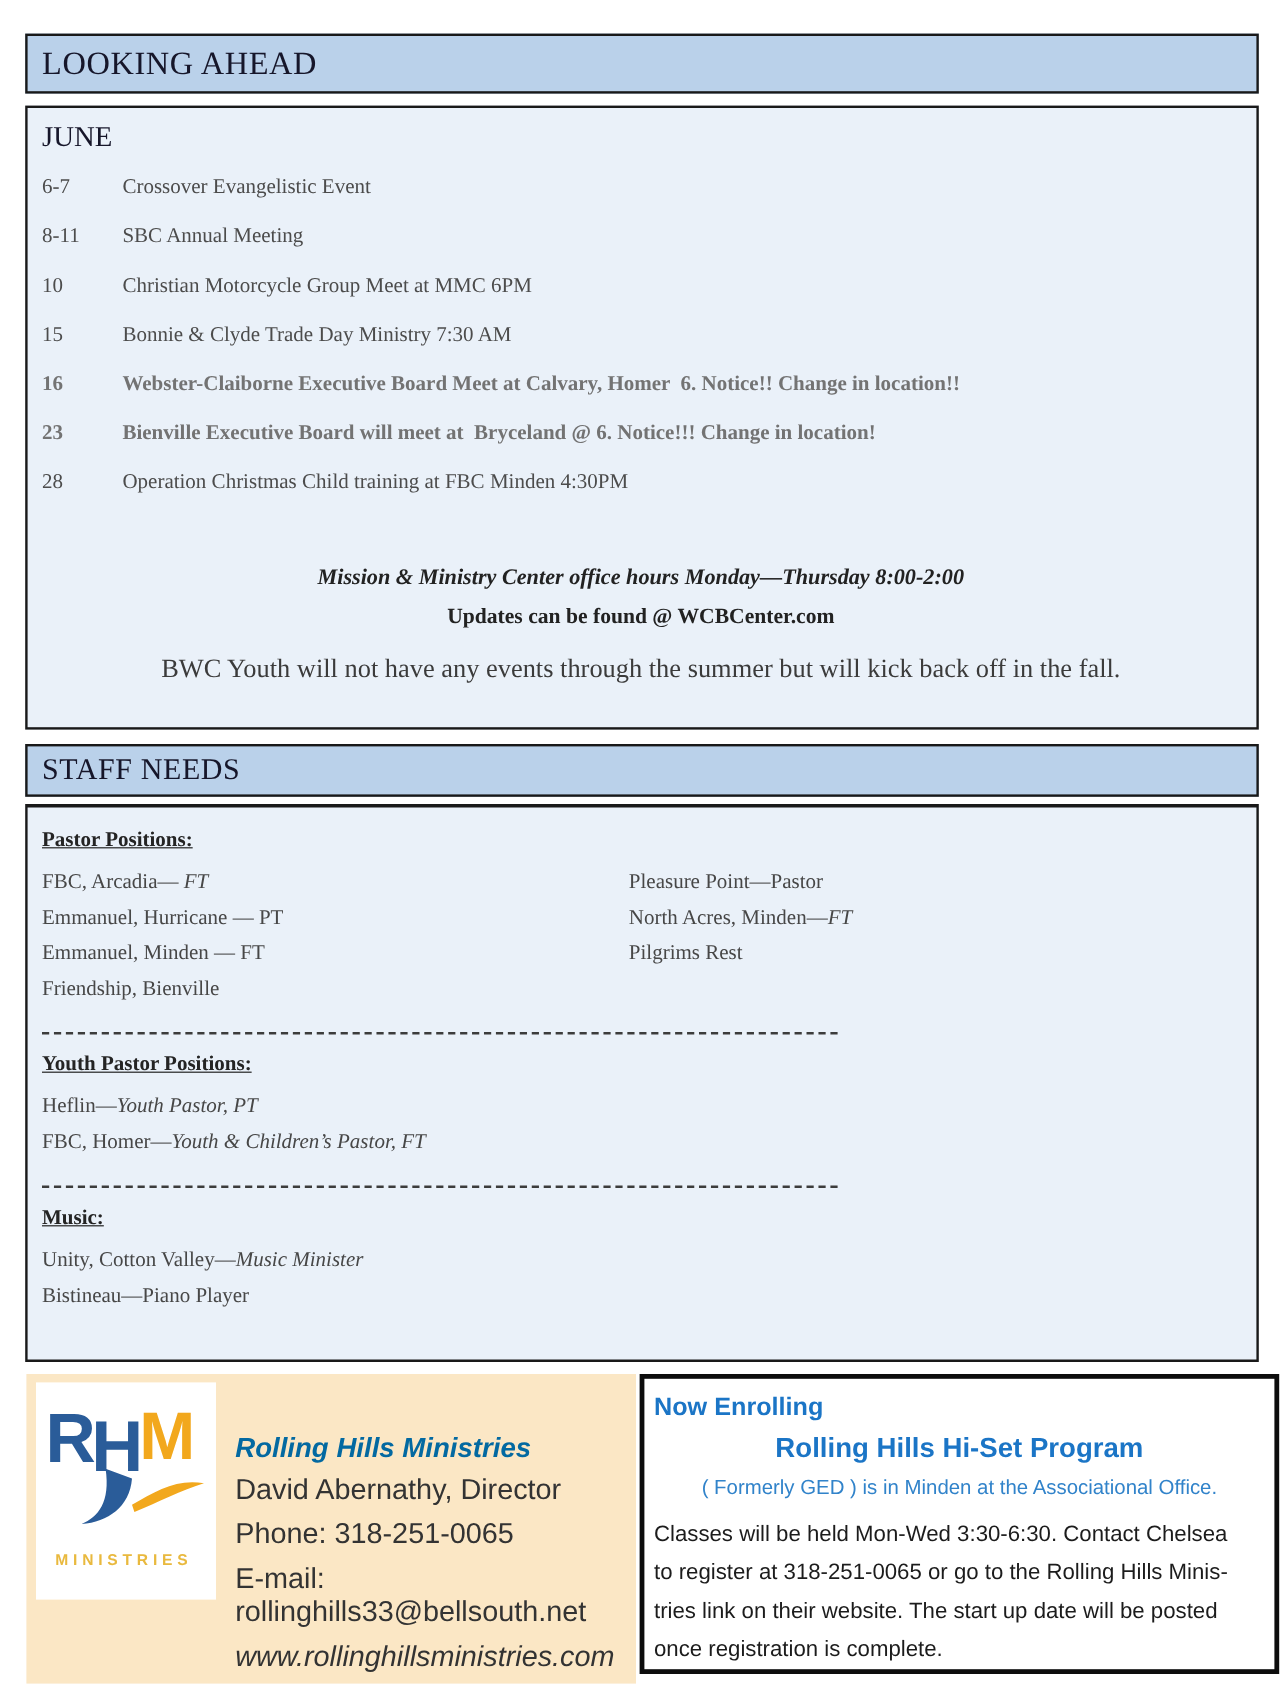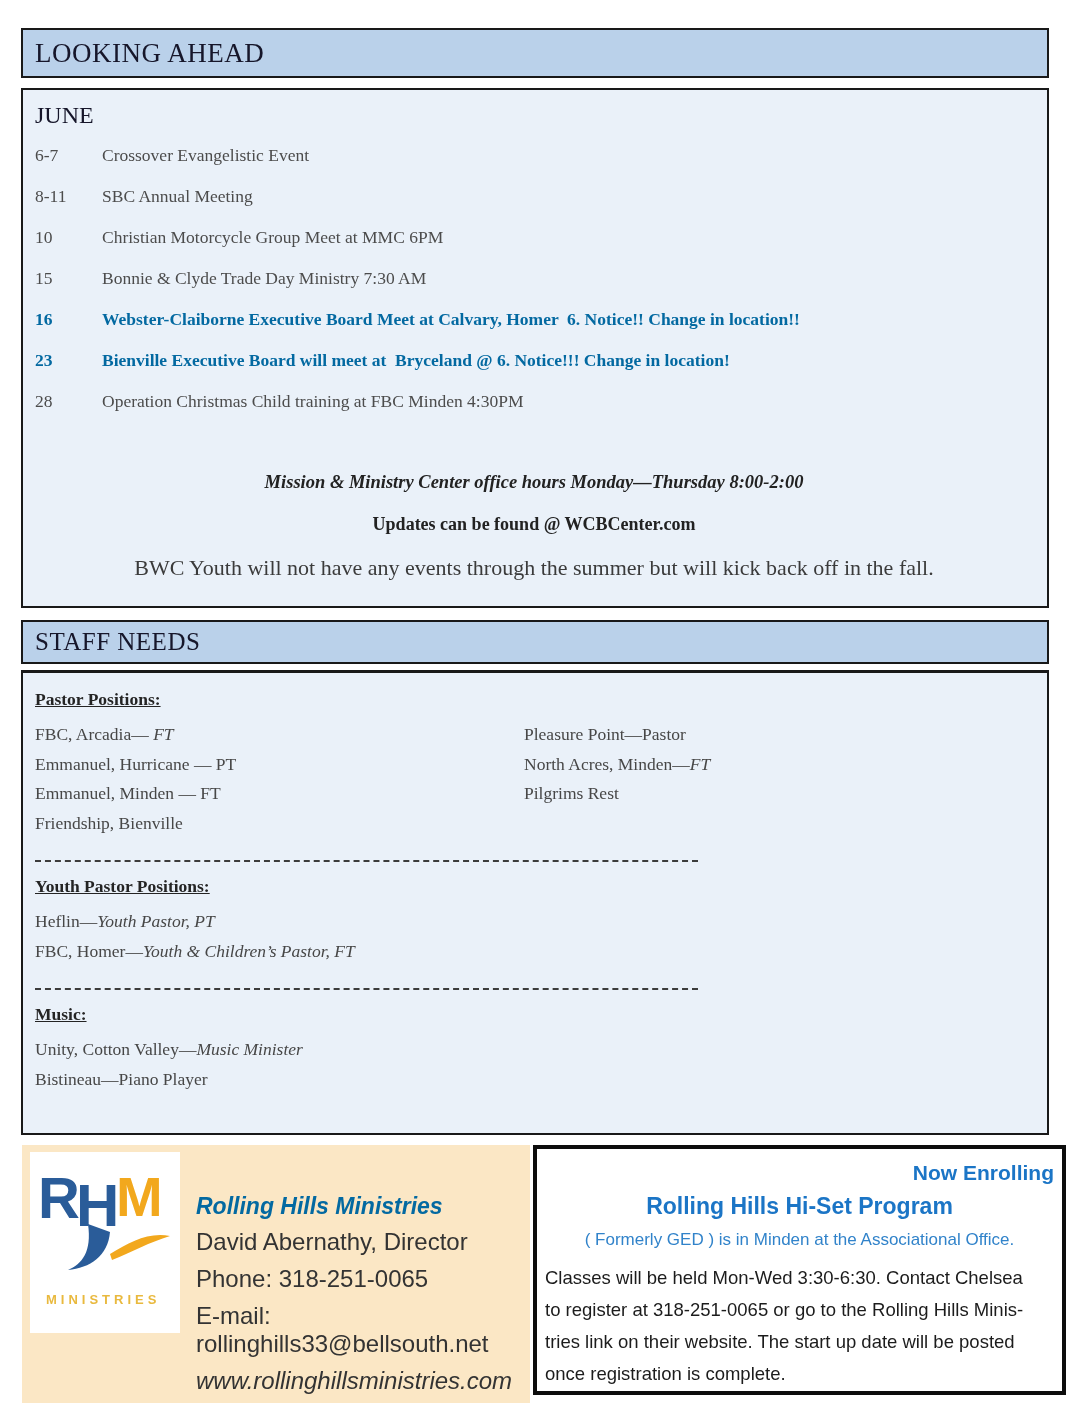--- a/index.html
+++ b/index.html
@@ -31,25 +31,25 @@
     padding: 10px 14px 10px 12px;
   }
   .june-box { height: 520px; }
   .staff-box { height: 465px; margin-top: 6px; border-top-width: 3px; }
 
   .month-heading { font-size: 24px; color: #16162a; margin: 2px 0 14px 0; }
 
   .event-row { display: flex; font-size: 17.5px; line-height: 25px; margin-bottom: 16px; color: #4c4c4c; }
   .event-row .event-date { width: 67px; flex: 0 0 67px; }
   .event-row .event-text { white-space: pre-wrap; }
-  .event-row.bold { font-weight: bold; color: #0369a1; }
+  .event-row.bold { font-weight: bold; color: #737373; }
 
   .center-note { text-align: center; color: #222222; }
   .office-hours { font-size: 18.5px; font-weight: bold; font-style: italic; margin-top: 58px; }
-  .updates-note { font-size: 18px; font-weight: bold; margin-top: 21px; }
+  .updates-note { font-size: 18px; font-weight: bold; margin-top: 10px; }
   .youth-note { font-size: 22px; margin-top: 20px; color: #3b3b3b; text-align: center; }
 
   .staff-heading {
     font-size: 17.5px; font-weight: bold; text-decoration: underline;
     color: #242424; margin: 6px 0 10px 0;
   }
   .pos-row { font-size: 17.5px; line-height: 29.5px; color: #474747; white-space: pre-wrap; }
   .pos-row .it { font-style: italic; }
   .two-col { display: grid; grid-template-columns: 489px 1fr; }
 
@@ -79,21 +79,21 @@
   .rhm-line:last-child { margin-bottom: 0; font-style: italic; }
 
   .enroll-box {
     width: 533px; height: 250px;
     margin-left: 3px;
     background: #ffffff;
     border: 4px solid #0d0d0d;
     font-family: "Liberation Sans", sans-serif;
     padding: 8px 8px 0 8px;
   }
-  .enroll-title { text-align: right; font-size: 21px; font-weight: bold; color: var(--blue-heading, #1b75c6); margin-top: 4px; }
+  .enroll-title { text-align: left; font-size: 21px; font-weight: bold; color: var(--blue-heading, #1b75c6); margin-top: 4px; }
   .enroll-program { text-align: center; font-size: 23px; font-weight: bold; color: var(--blue-heading, #1b75c6); margin-top: 8px; }
   .enroll-note { text-align: center; font-size: 17px; color: var(--blue-sub, #3183ca); margin-top: 10px; }
   .enroll-body { margin-top: 12px; }
   .enroll-body .line { font-size: 18.5px; line-height: 32px; color: #1c1c1c; }
 </style>
 </head>
 <body>
 
 <div class="page">
 

